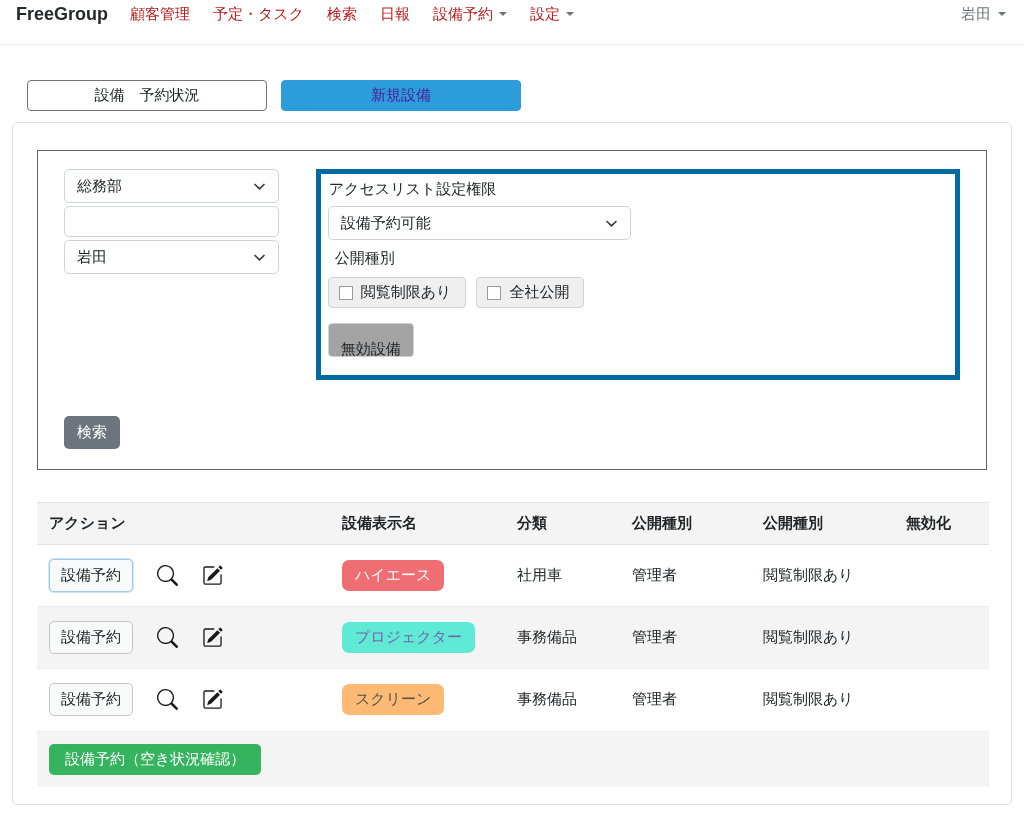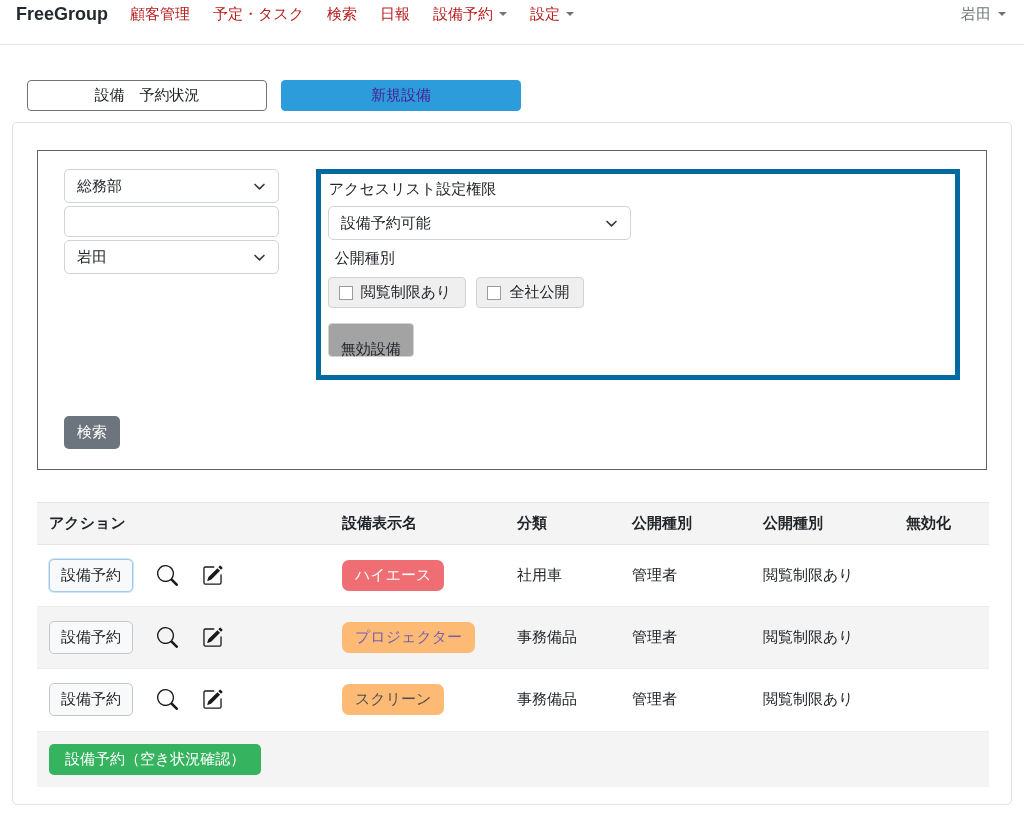--- a/index.html
+++ b/index.html
@@ -206,21 +206,21 @@
                   </svg>
             </button>
             <button class="icon-btn">
               <svg width="21" height="21" viewBox="0 0 16 16" fill="#1a1a1a">
                     <path d="M15.502 1.94a.5.5 0 0 1 0 .706L14.459 3.69l-2-2L13.502.646a.5.5 0 0 1 .707 0l1.293 1.293zm-1.75 2.456-2-2L4.939 9.21a.5.5 0 0 0-.121.196l-.805 2.414a.25.25 0 0 0 .316.316l2.414-.805a.5.5 0 0 0 .196-.12l6.813-6.814z"></path>
                     <path d="M1 13.5A1.5 1.5 0 0 0 2.5 15h11a1.5 1.5 0 0 0 1.5-1.5v-6a.5.5 0 0 0-1 0v6a.5.5 0 0 1-.5.5h-11a.5.5 0 0 1-.5-.5v-11a.5.5 0 0 1 .5-.5H9a.5.5 0 0 0 0-1H2.5A1.5 1.5 0 0 0 1 2.5v11z"></path>
                   </svg>
             </button>
           </div>
             </td>
-          <td><span class="badge" style="background: #fdba74; color: rgb(122, 95, 176);">プロジェクター</span></td>
+          <td><span class="badge" style="background: #5eead4; color: rgb(122, 95, 176);">プロジェクター</span></td>
           <td>事務備品</td>
           <td>管理者</td>
           <td>閲覧制限あり</td>
           <td></td>
         </tr>
         <tr>
           <td>
               <div class="action-cell">
             <button class="reserve-btn">設備予約</button>
             <button class="icon-btn">

